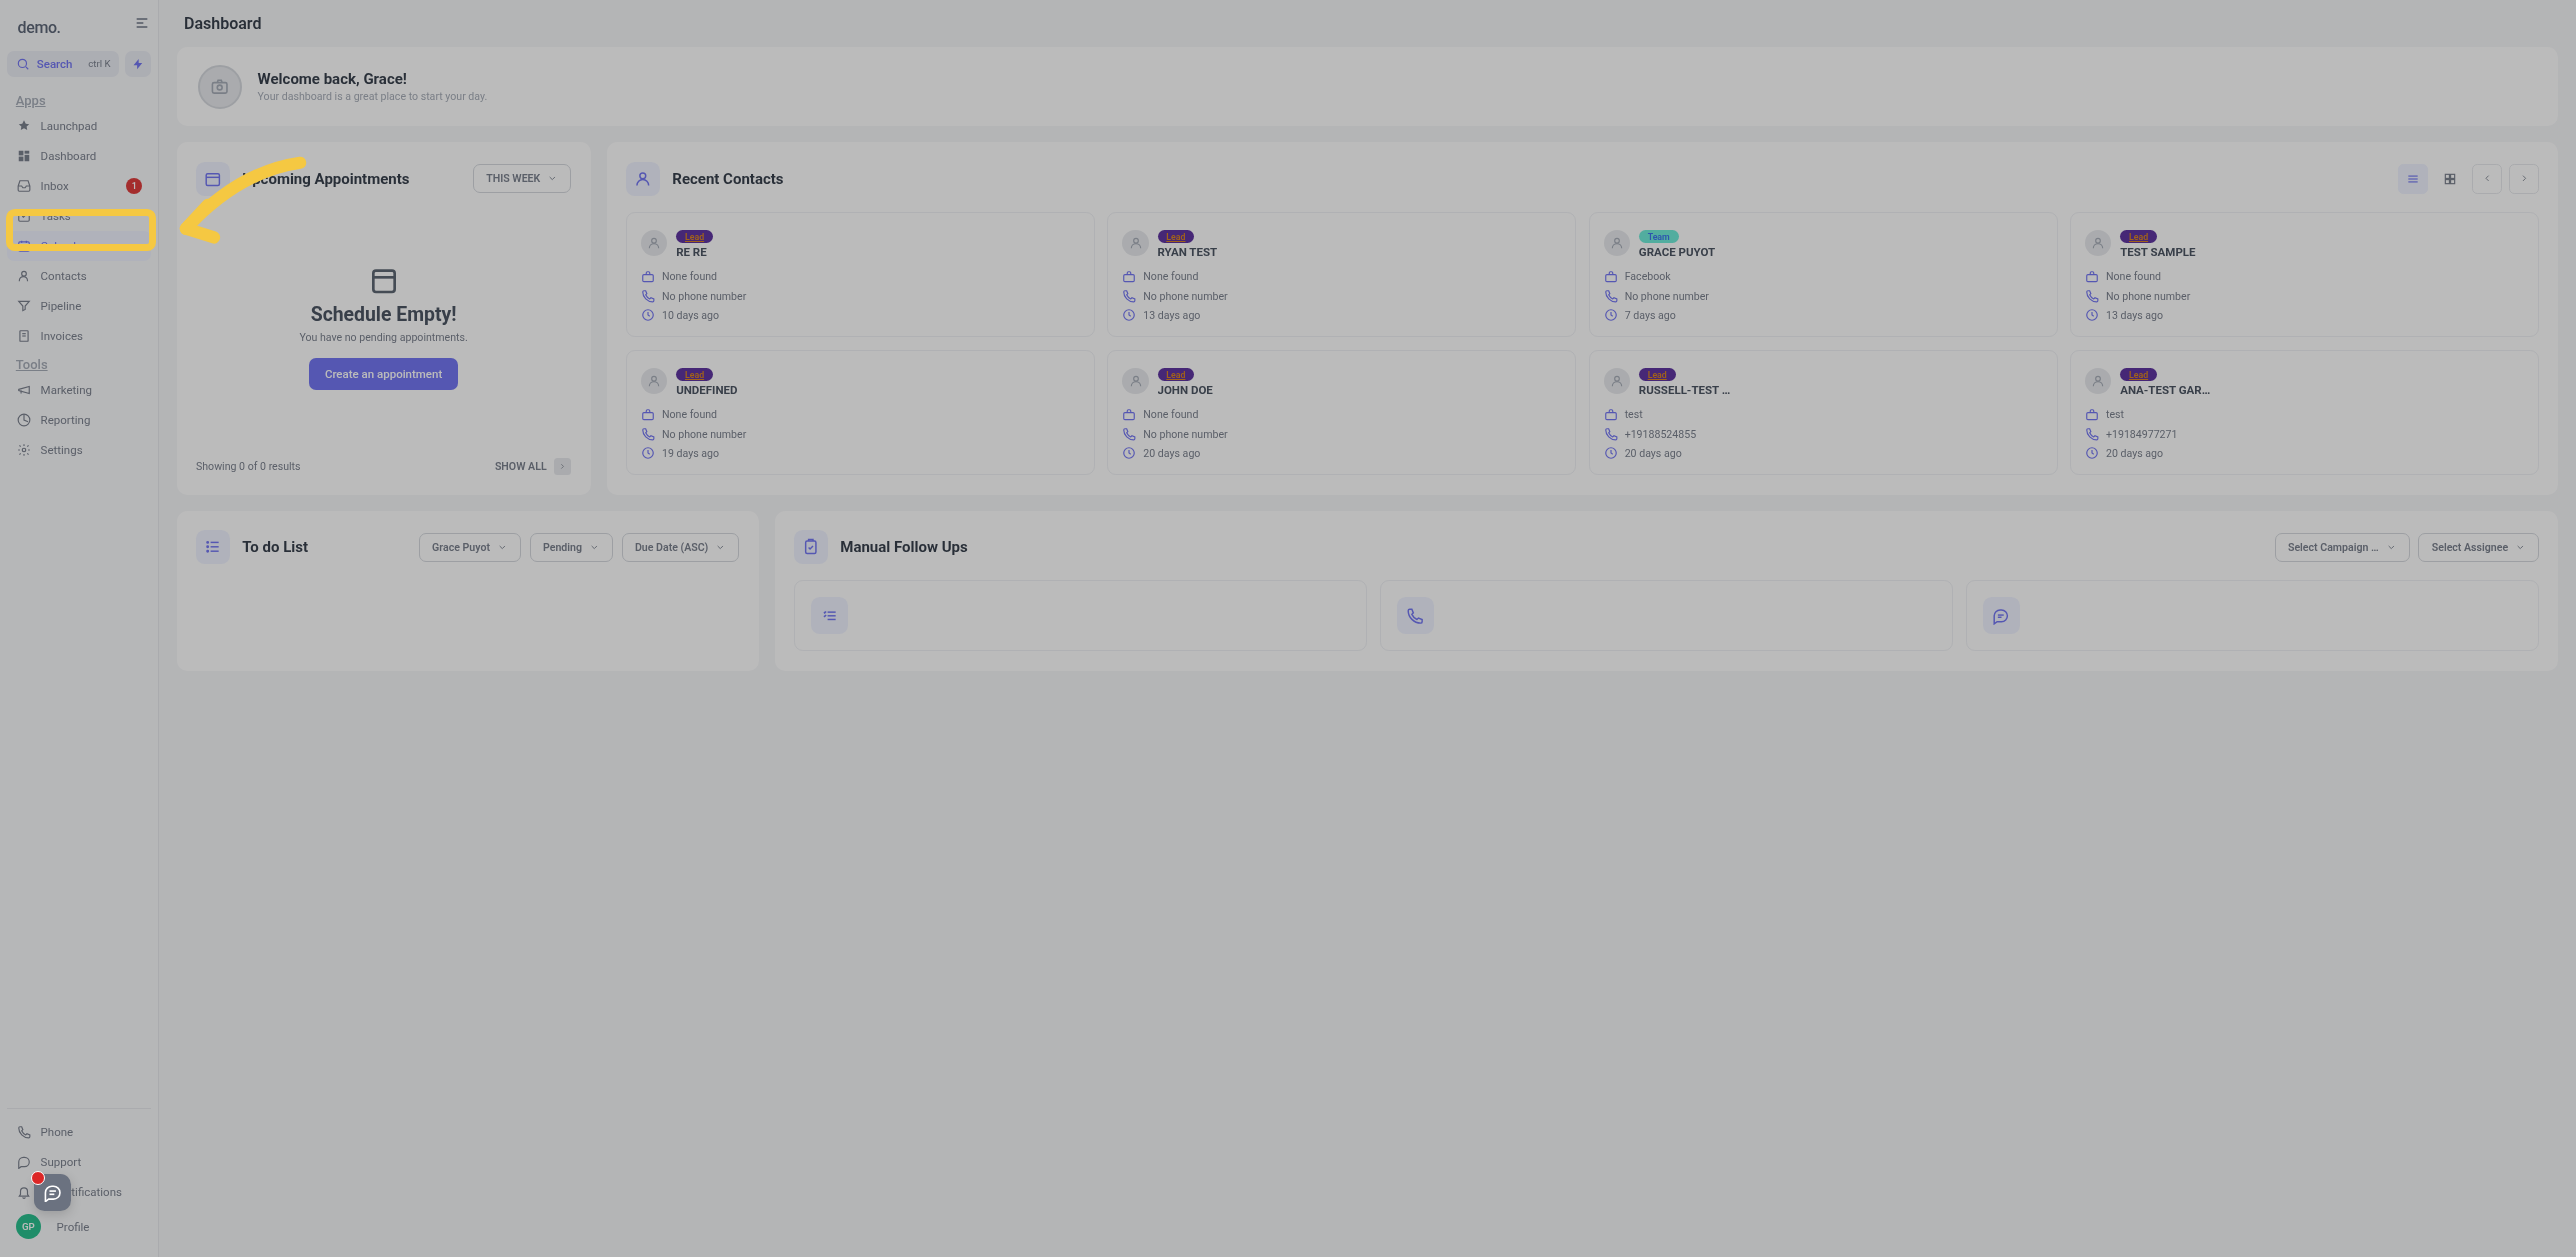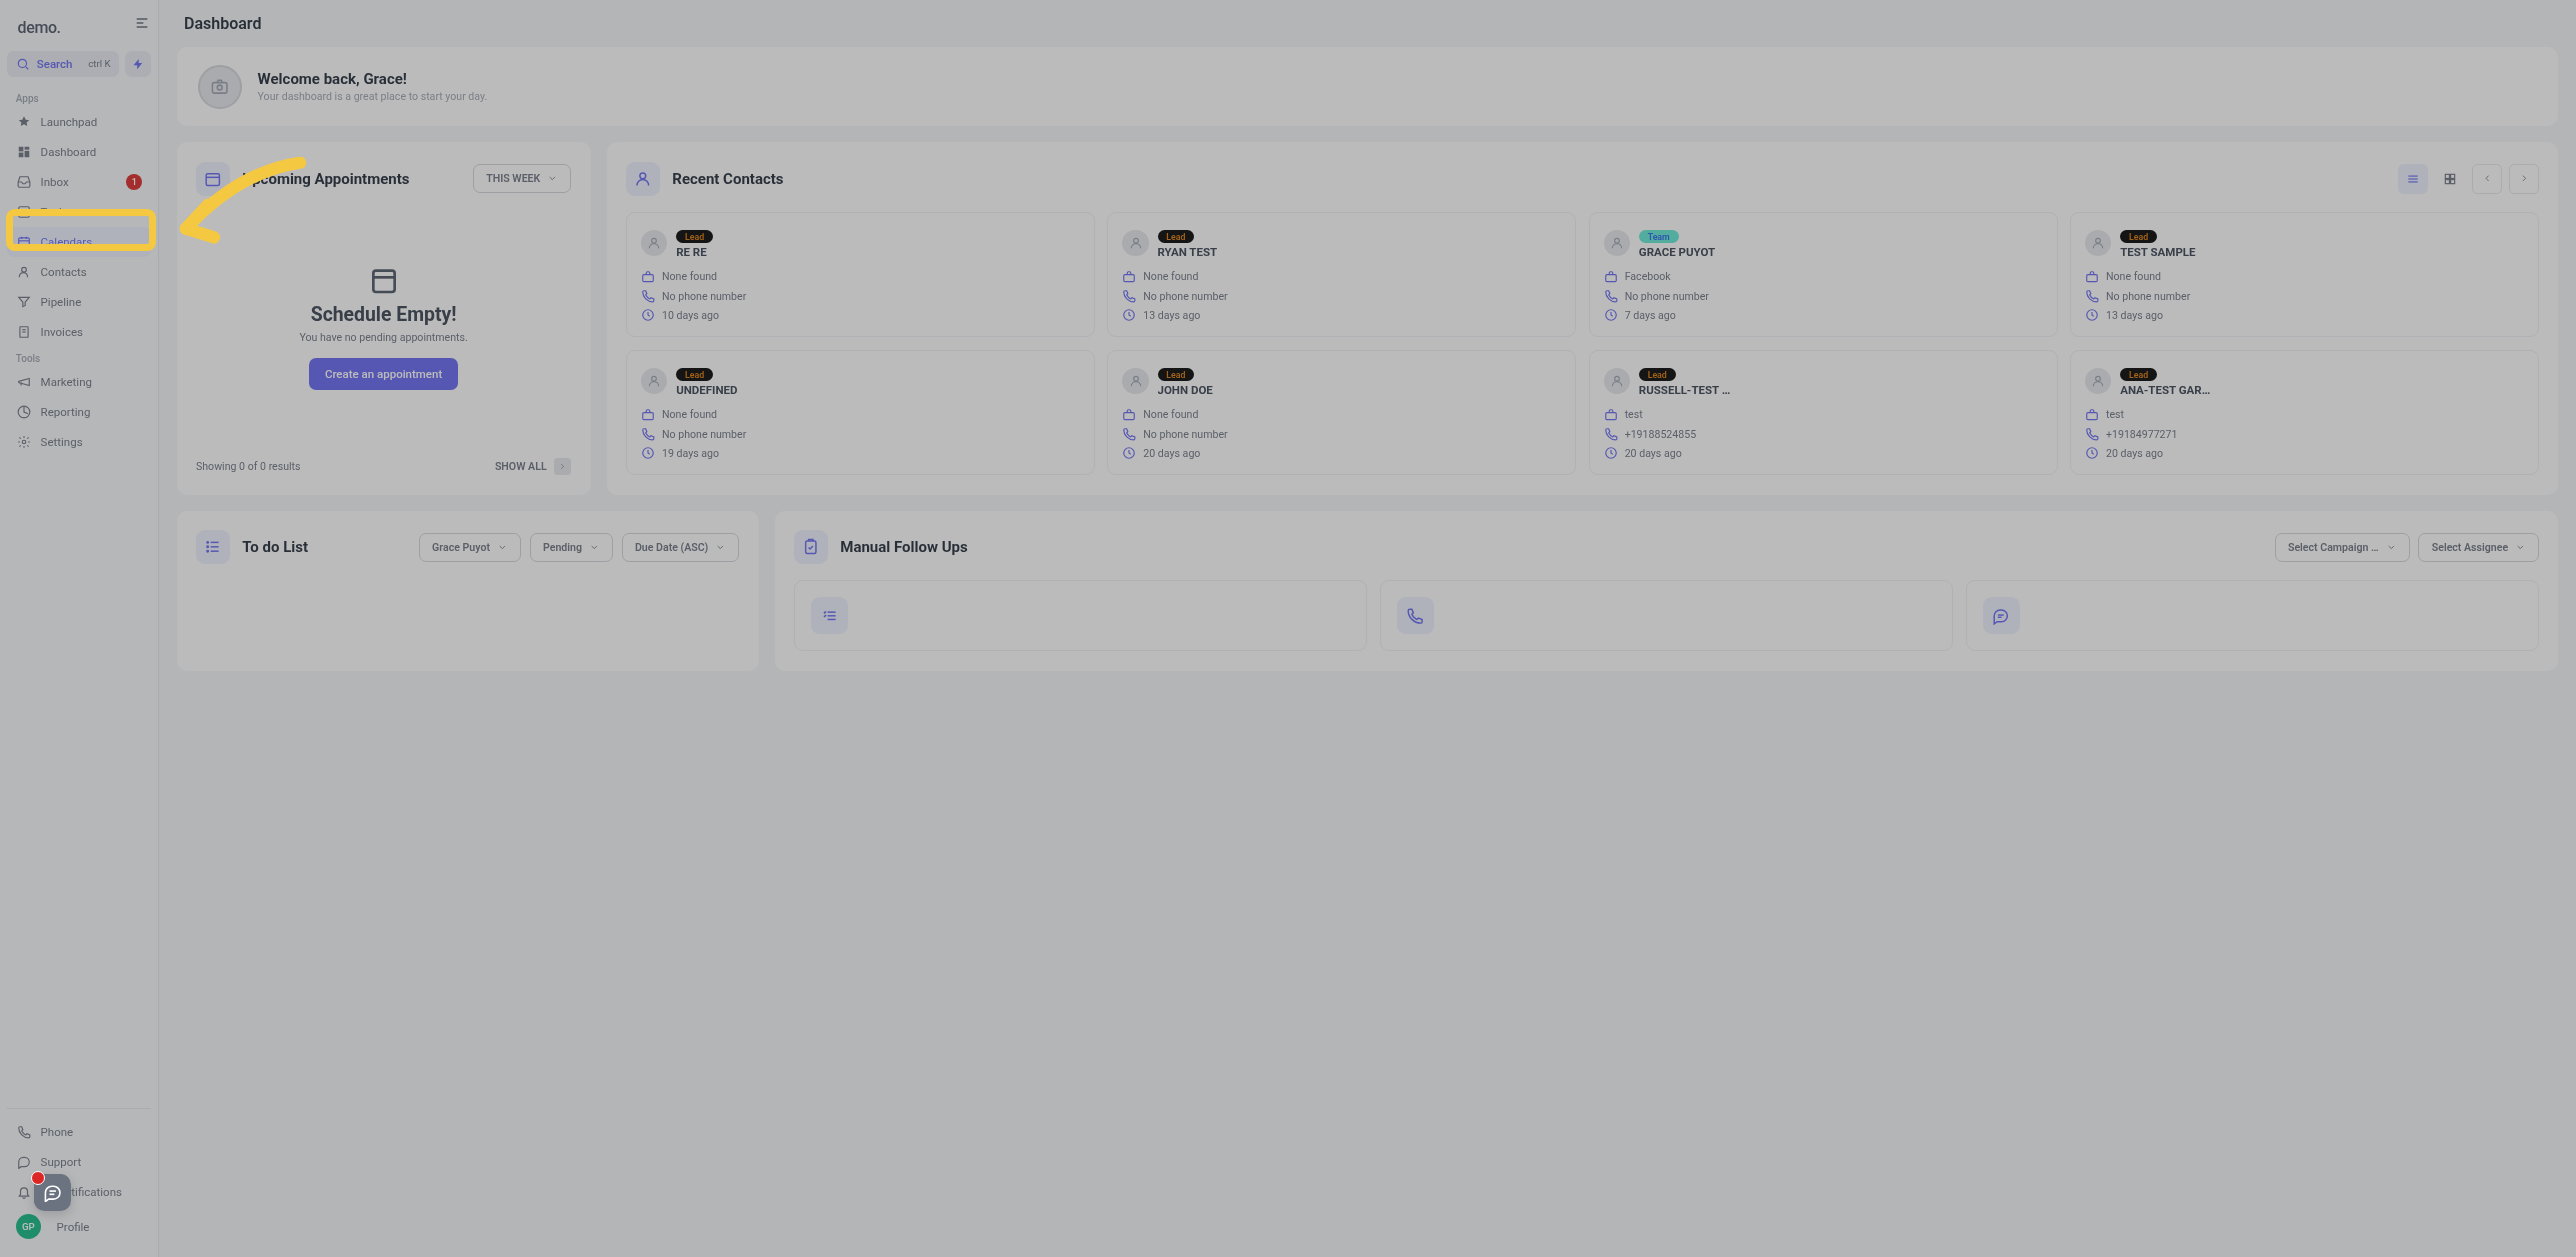--- a/index.html
+++ b/index.html
@@ -13,21 +13,21 @@
 .logo { font-size: 16px; font-weight: 500; color: #4a5568; padding: 7px 10.6px 14px; letter-spacing: -0.4px; }
 .toggle-btn { position: absolute; top: 12.3px; right: 5.3px; width: 21px; height: 21px; display: flex; align-items: center; justify-content: center; color: #4a5568; }
 
 .search-row { display: flex; gap: 5.3px; margin-bottom: 10.6px; }
 .search-box { flex: 1; background: #e8ebf3; border-radius: 7px; padding: 6.2px 8.8px; display: flex; align-items: center; gap: 7px; }
 .search-box .sicon { color: #6366f1; width: 14px; height: 14px; }
 .search-box .stext { color: #6366f1; font-size: 11.5px; font-weight: 500; flex: 1; }
 .search-box .shortcut { color: #6b7280; font-size: 9.7px; }
 .lightning { width: 26.4px; background: #e8ebf3; border-radius: 7px; display: flex; align-items: center; justify-content: center; color: #6366f1; }
 
-.section-label { font-size: 10px; color: #9ca3af; padding: 5.3px 8.8px 3.5px; font-weight: 500; }
+.section-label { font-size: 13px; color: #9ca3af; padding: 5.3px 8.8px 3.5px; font-weight: 500; text-decoration: underline; }
 .nav-item { display: flex; align-items: center; gap: 8.8px; padding: 7px 8.8px; border-radius: 7px; cursor: pointer; color: #6b7280; font-size: 11.5px; position: relative; }
 .nav-item.active { background: #eef2ff; color: #6366f1; font-weight: 400; }
 .nav-item .nicon { width: 16px; height: 16px; display: flex; align-items: center; justify-content: center; }
 .nav-item .badge { margin-left: auto; background: #dc2626; color: white; font-size: 8.8px; border-radius: 8.8px; min-width: 16px; height: 16px; display: flex; align-items: center; justify-content: center; font-weight: 600; }
 
 
 .highlight-frame { position: absolute; border: 7px solid #f5c842; border-radius: 8.8px; z-index: 20; pointer-events: none; }
 .arrow-annotation { position: absolute; z-index: 20; pointer-events: none; }
 
 .sidebar-bottom { margin-top: auto; padding-top: 8.8px; border-top: 0.9px solid #e5e7eb; }
@@ -68,21 +68,21 @@
 .vc-btn { width: 30px; height: 30px; border-radius: 5.3px; border: 0.9px solid #e5e7eb; display: flex; align-items: center; justify-content: center; color: #6b7280; background: white; }
 .vc-btn.active { background: #eef2ff; color: #6366f1; border-color: #eef2ff; }
 .vc-btn.flat { border: none; }
 
 .contact-grid { display: grid; grid-template-columns: repeat(4, 1fr); gap: 12.3px; }
 .contact-card { border: 0.9px solid #eef0f4; border-radius: 8.8px; padding: 14px; }
 .cc-top { display: flex; align-items: center; gap: 8.8px; margin-bottom: 10.6px; }
 .cc-avatar { width: 26.4px; height: 26.4px; border-radius: 50%; background: #e5e7eb; color: #9ca3af; display: flex; align-items: center; justify-content: center; flex-shrink: 0; }
 .cc-info { min-width: 0; flex: 1; }
 .cc-tag { display: inline-block; font-size: 8.8px; font-weight: 600; padding: 1.8px 8.8px; border-radius: 8.8px; margin-bottom: 1.8px; }
-.cc-tag.lead { background: #000000; color: #d97706; }
+.cc-tag.lead { background: #4c1d95; color: #d97706; text-decoration: underline; }
 .cc-tag.team { background: #5eead4; color: #2563eb; }
 .cc-name { font-size: 11.5px; font-weight: 700; color: #374151; white-space: nowrap; overflow: hidden; text-overflow: ellipsis; }
 .cc-row { display: flex; align-items: center; gap: 7px; font-size: 10.6px; color: #6b7280; margin-top: 5.3px; }
 .cc-row .ric { color: #6366f1; width: 14px; height: 14px; flex-shrink: 0; }
 
 .todo { flex: 0 0 582px; }
 .followups { flex: 1; }
 .filter-row { display: flex; gap: 8.8px; }
 .fu-grid { display: grid; grid-template-columns: repeat(3, 1fr); gap: 12.3px; margin-top: 8.8px; }
 .fu-card { border: 0.9px solid #eef0f4; border-radius: 8.8px; padding: 16px; }

